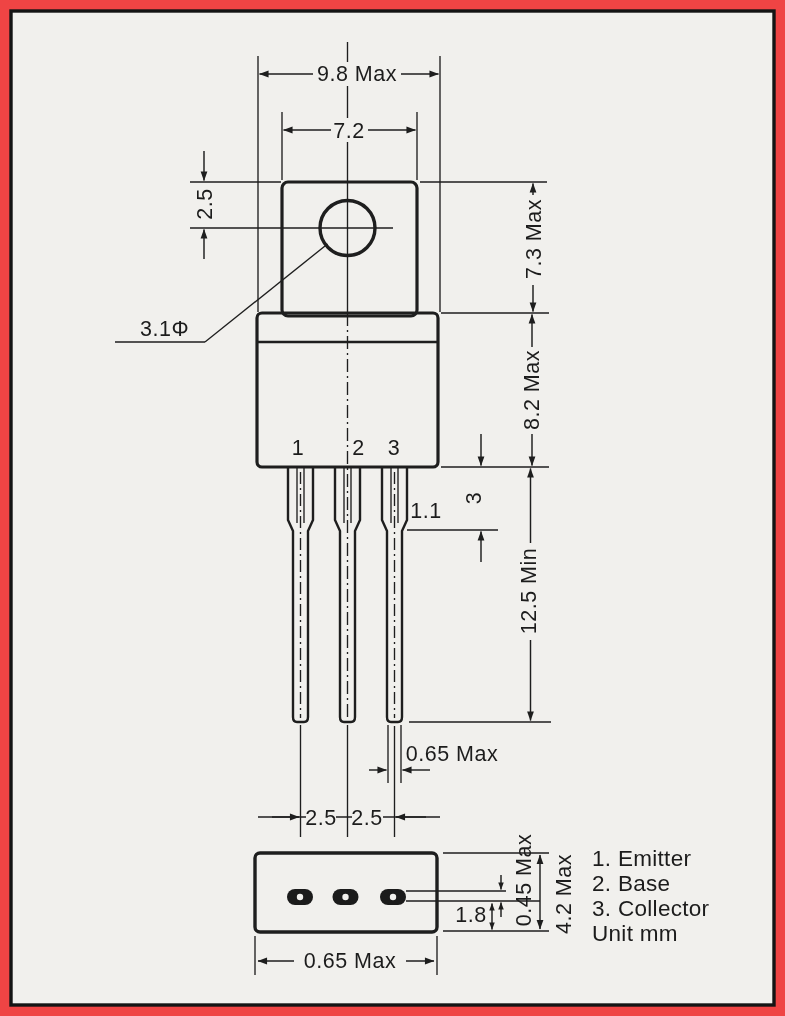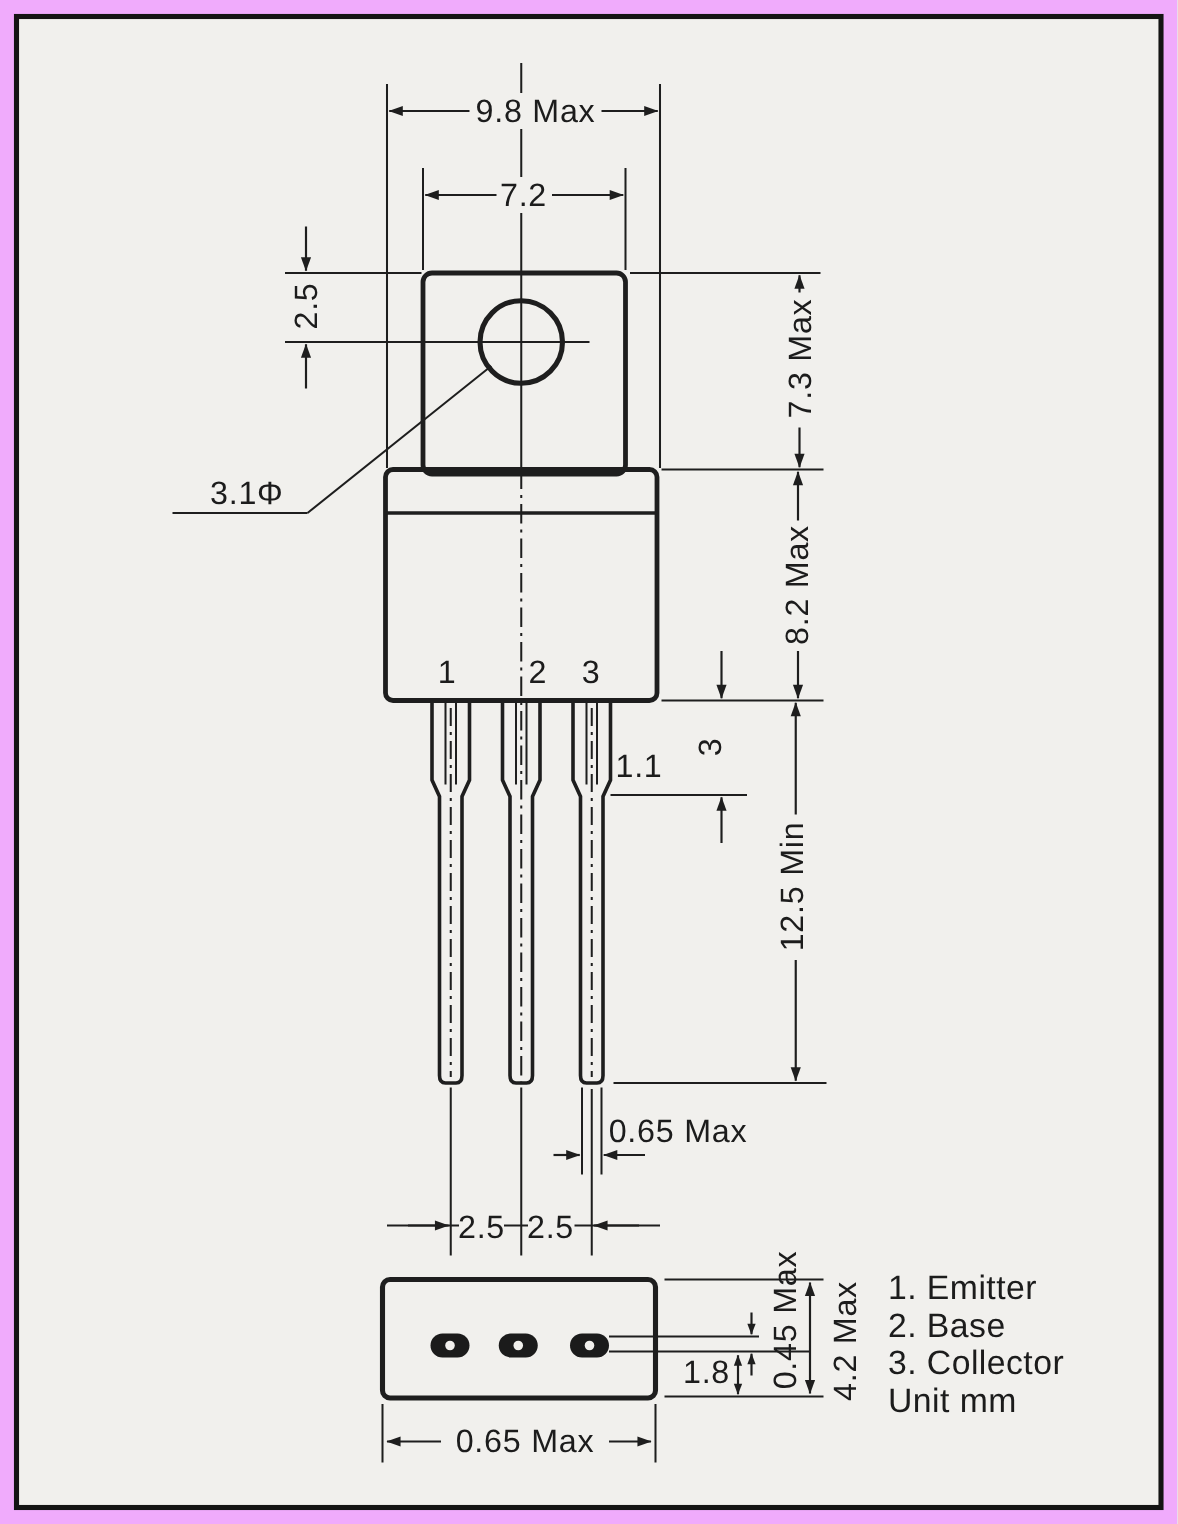--- a/index.html
+++ b/index.html
@@ -1,20 +1,20 @@
 <!DOCTYPE html>
 <html><head>
 <meta charset="utf-8">
 <style>
   html,body{margin:0;padding:0;background:#e8e7e4;}
   .stage{
     position:relative;
     width:785px;height:1016px;
     margin:0 auto;
-    background:#f0abfc;
+    background:#ef4444;
     font-family:"Liberation Sans", sans-serif;
   }
   svg{display:block;}
   svg text{
     font-family:"Liberation Sans", sans-serif;
     fill:#1c1c1c;
     font-size:21.5px;
     letter-spacing:0.5px;
   }
   svg text.legend{font-size:22.5px;letter-spacing:0.3px;}

